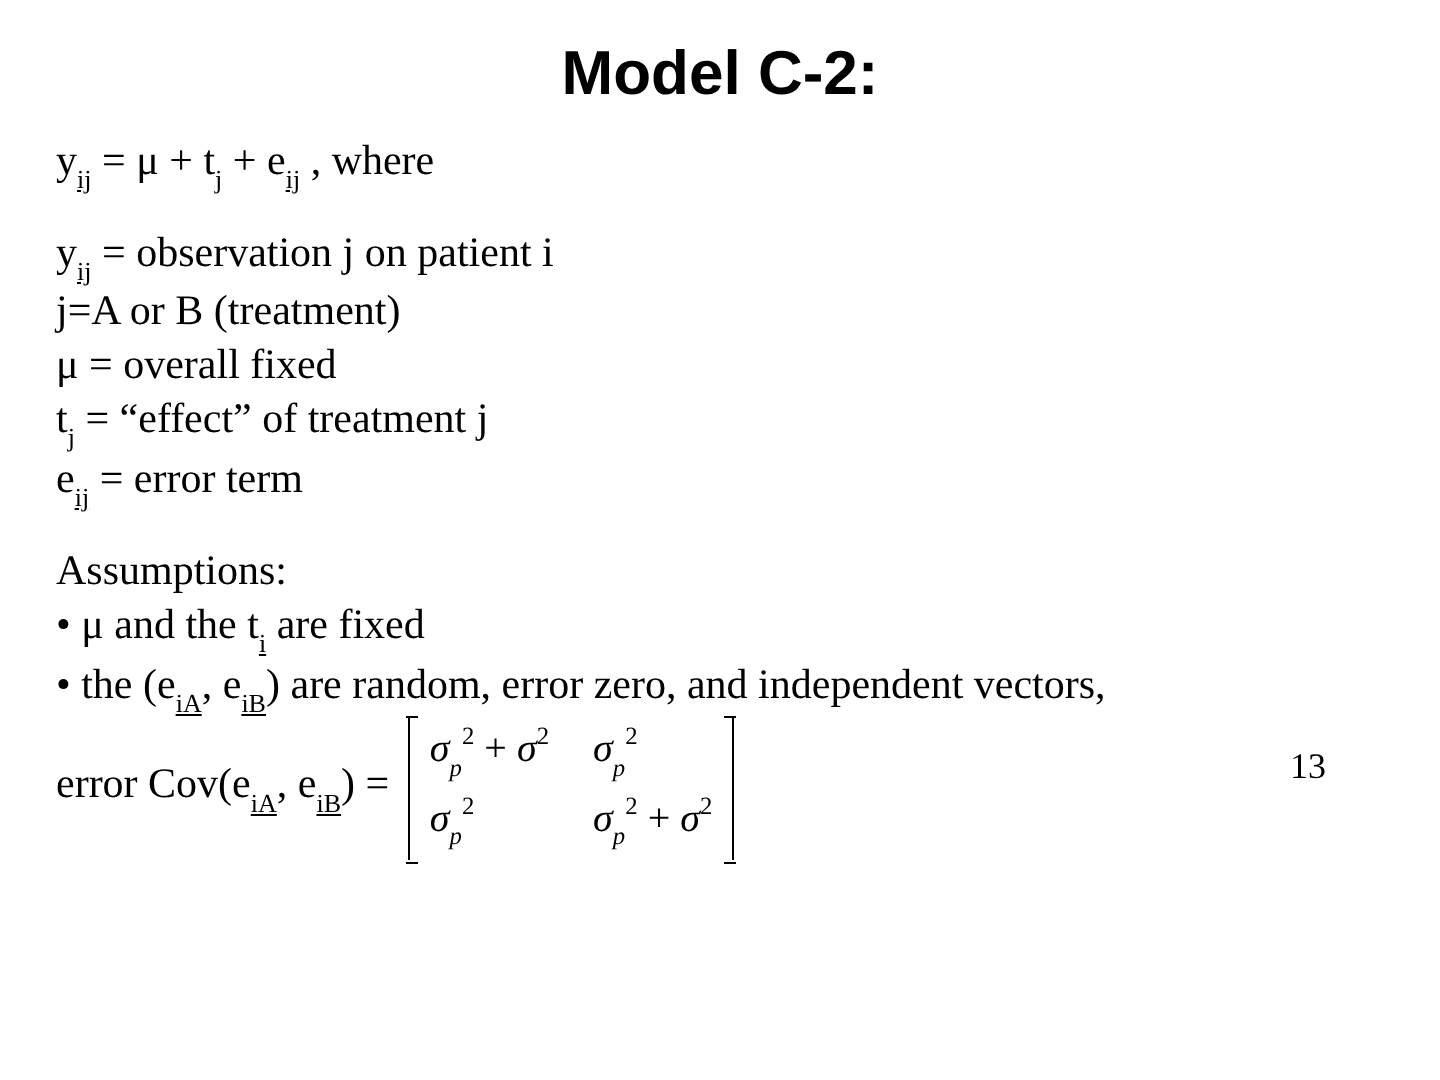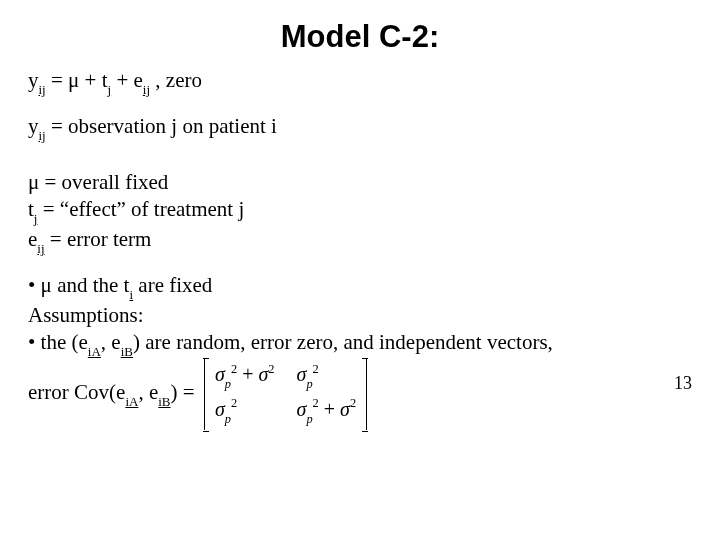--- a/index.html
+++ b/index.html
@@ -28,21 +28,21 @@
   }
   .body {
     font-size: 21px;
     line-height: 1.28;
   }
   .sub { font-size: 0.62em; vertical-align: sub; position: relative; top: 0.15em; text-decoration: underline; }
   .para { margin: 0 0 16px 0; }
   .tight { margin: 0; }
   .pagenum {
     position: absolute;
-    right: 28px;
+    right: 57px;
     bottom: 22px;
     font-size: 18px;
   }
   
   .mx-wrap {
     display: inline-block;
     vertical-align: middle;
     margin-left: 4px;
   }
   .mx {
@@ -78,35 +78,35 @@
 
 <div class="slide">
 
   <h1 class="title">
     <span>Model C-2:</span><br>
   </h1>
 
   <div class="body">
 
     <p class="para">
-      <span>y</span><span class="sub">ij</span><span> = </span><span>μ</span><span> + </span><span>t</span><span class="sub">j</span><span> + </span><span>e</span><span class="sub">ij</span><span>  ,  zero</span>
+      <span>y</span><span class="sub">ij</span><span> = </span><span>μ</span><span> + </span><span>t</span><span class="sub">j</span><span> + </span><span>e</span><span class="sub">ij</span><span>  ,  where</span>
     </p>
 
     <p class="para">
       <span>y</span><span class="sub">ij</span><span> = observation j on patient i</span><br>
-      <br>
+      <span>j=A or B  (treatment)</span><br>
       <span>μ</span><span> = overall fixed</span><br>
       <span>t</span><span class="sub">j</span><span> = “effect” of treatment j</span><br>
       <span>e</span><span class="sub">ij</span><span> = error term</span>
     </p>
 
+    <p class="tight">Assumptions:</p>
     <p class="tight">
       <span>• </span><span>μ</span><span> and the t</span><span class="sub">i</span><span> are fixed</span>
     </p>
-    <p class="tight">Assumptions:</p>
     <p class="tight">
       <span>• the (e</span><span class="sub">iA</span><span>, e</span><span class="sub">iB</span><span>) are random, error zero, and independent vectors,</span>
     </p>
     <p class="tight">
       <span> error Cov(e</span><span class="sub">iA</span><span>, e</span><span class="sub">iB</span><span>) =</span>
       <span class="mx-wrap">
         <span class="mx">
           <span class="cell">
             <span class="sig">σ</span><span class="ss">p</span><span class="sp">2</span><span> + </span><span class="sig">σ</span><span class="sp">2</span>
           </span>

